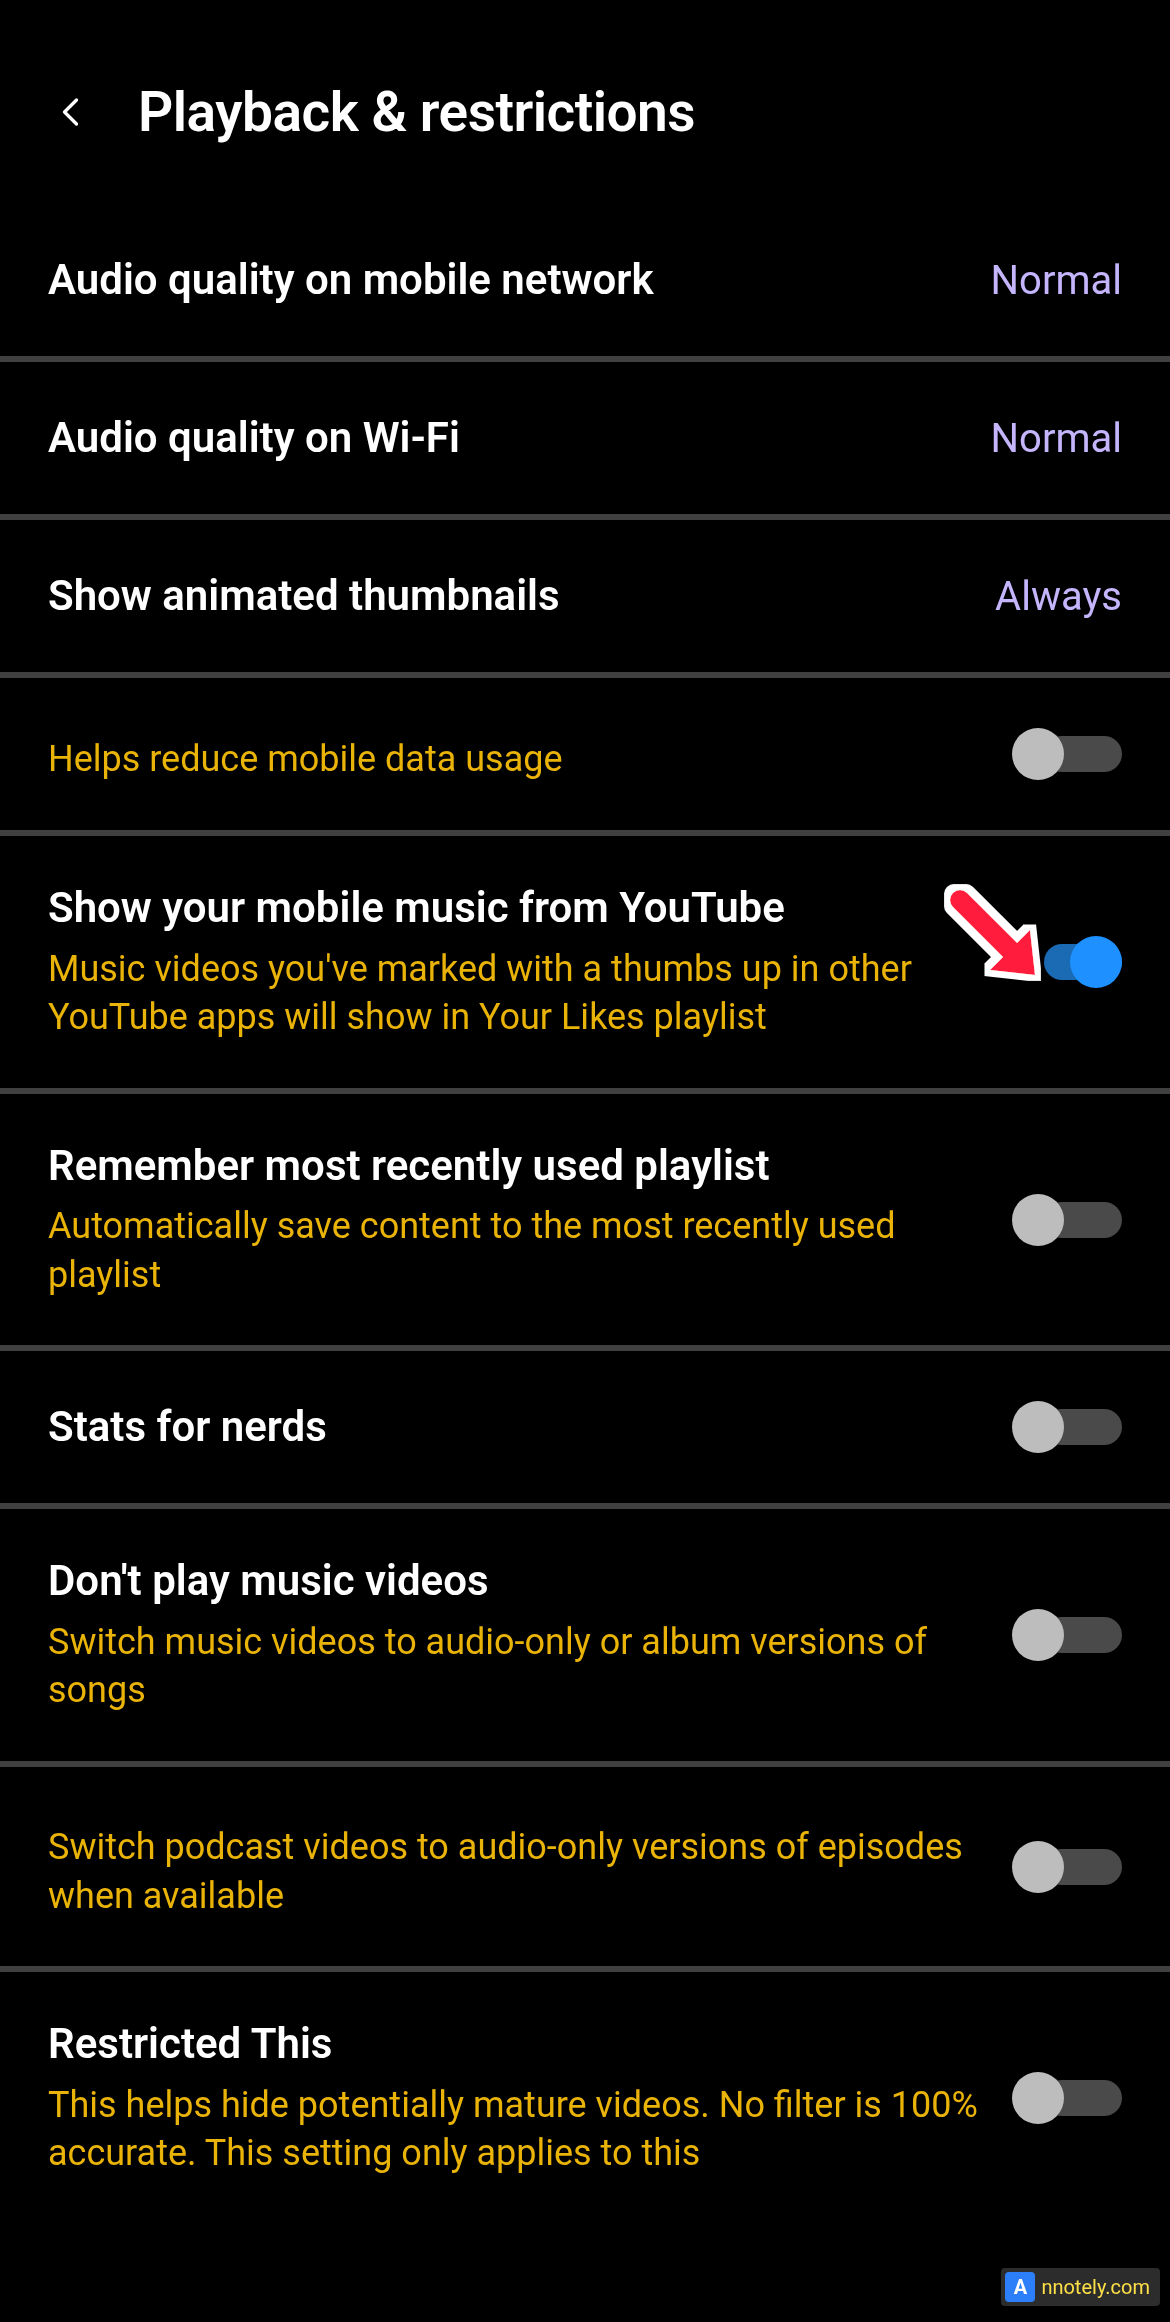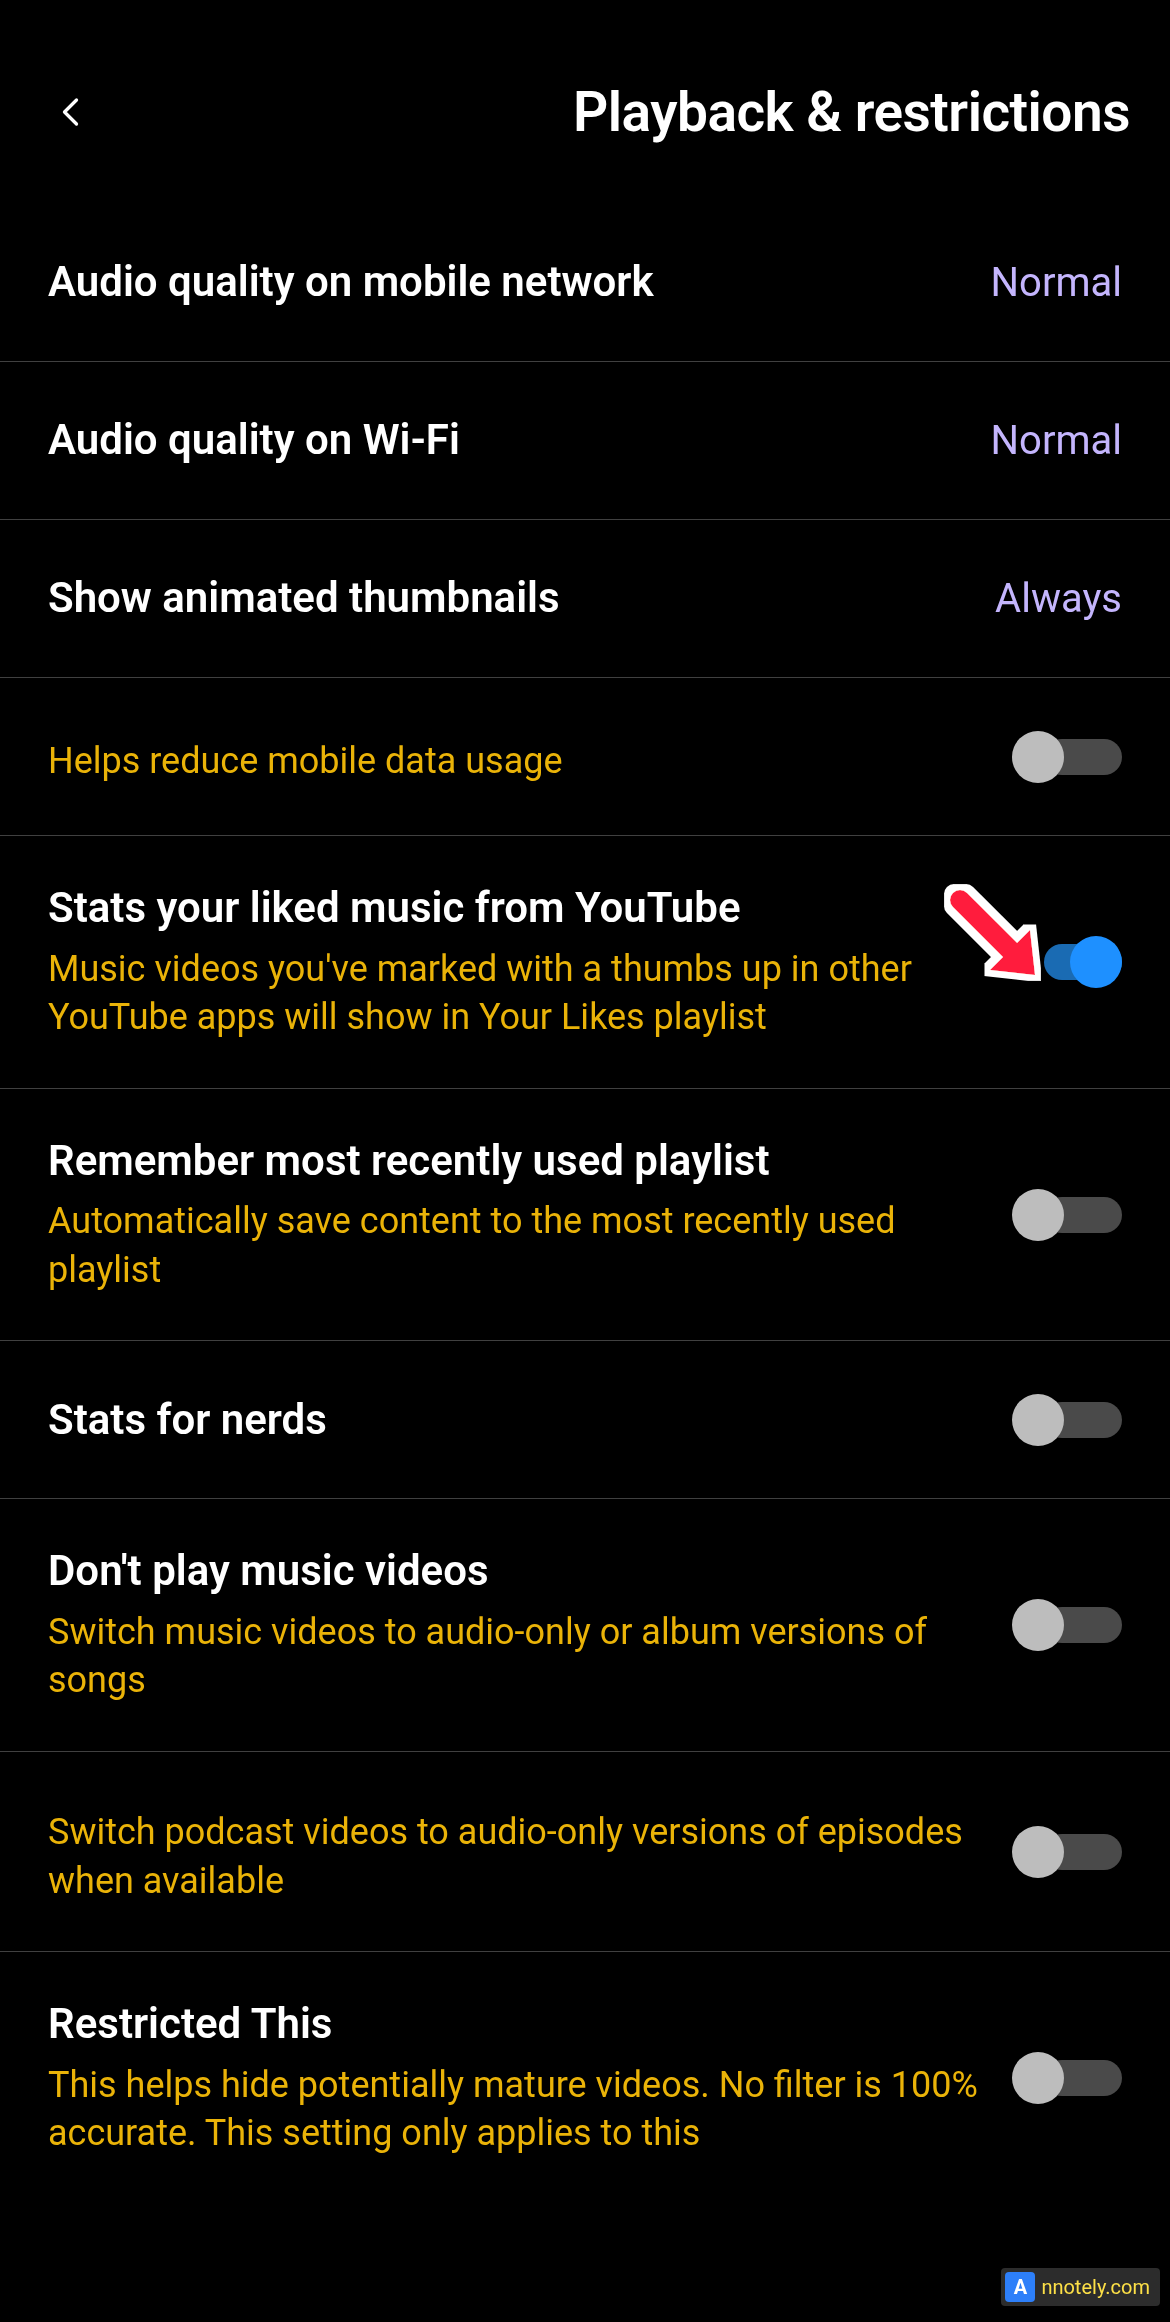--- a/index.html
+++ b/index.html
@@ -8,22 +8,21 @@
     background: #000;
     color: #fff;
     font-family: -apple-system, Roboto, "Helvetica Neue", Arial, sans-serif;
     overflow: hidden;
     position: relative;
   }
   .header {
     display: flex;
     align-items: center;
     padding: 80px 40px 60px 50px;
-    gap: 57px;
-    justify-content: space-between;
+    gap: 44px;
   }
   .back-btn {
     width: 44px;
     height: 44px;
     display: flex;
     align-items: center;
     justify-content: center;
     cursor: pointer;
   }
   .back-btn svg { width: 36px; height: 36px; }
@@ -31,21 +30,21 @@
     font-size: 55px;
     font-weight: 600;
     letter-spacing: -0.5px;
   }
   .list { width: 100%; }
   .row {
     display: flex;
     align-items: center;
     justify-content: space-between;
     padding: 46px 48px;
-    border-bottom: 1px solid #404040;
+    border-bottom: 6px solid #404040;
     min-height: 158px;
   }
   .row-text { flex: 1; padding-right: 30px; }
   .row-title {
     font-size: 42px;
     font-weight: 600;
     color: #fff;
     line-height: 1.25;
   }
   .row-sub {
@@ -158,21 +157,21 @@
       <div class="row-sub">Helps reduce mobile data usage</div>
     </div>
     <div class="toggle">
       <div class="toggle-track"></div>
       <div class="toggle-knob"></div>
     </div>
   </div>
 
   <div class="row">
     <div class="row-text">
-      <div class="row-title">Stats your liked music from YouTube</div>
+      <div class="row-title">Show your mobile music from YouTube</div>
       <div class="row-sub">Music videos you've marked with a thumbs up in other YouTube apps will show in Your Likes playlist</div>
     </div>
     <div class="toggle on">
       <div class="toggle-track"></div>
       <div class="toggle-knob"></div>
     </div>
   </div>
 
   <div class="row">
     <div class="row-text">

